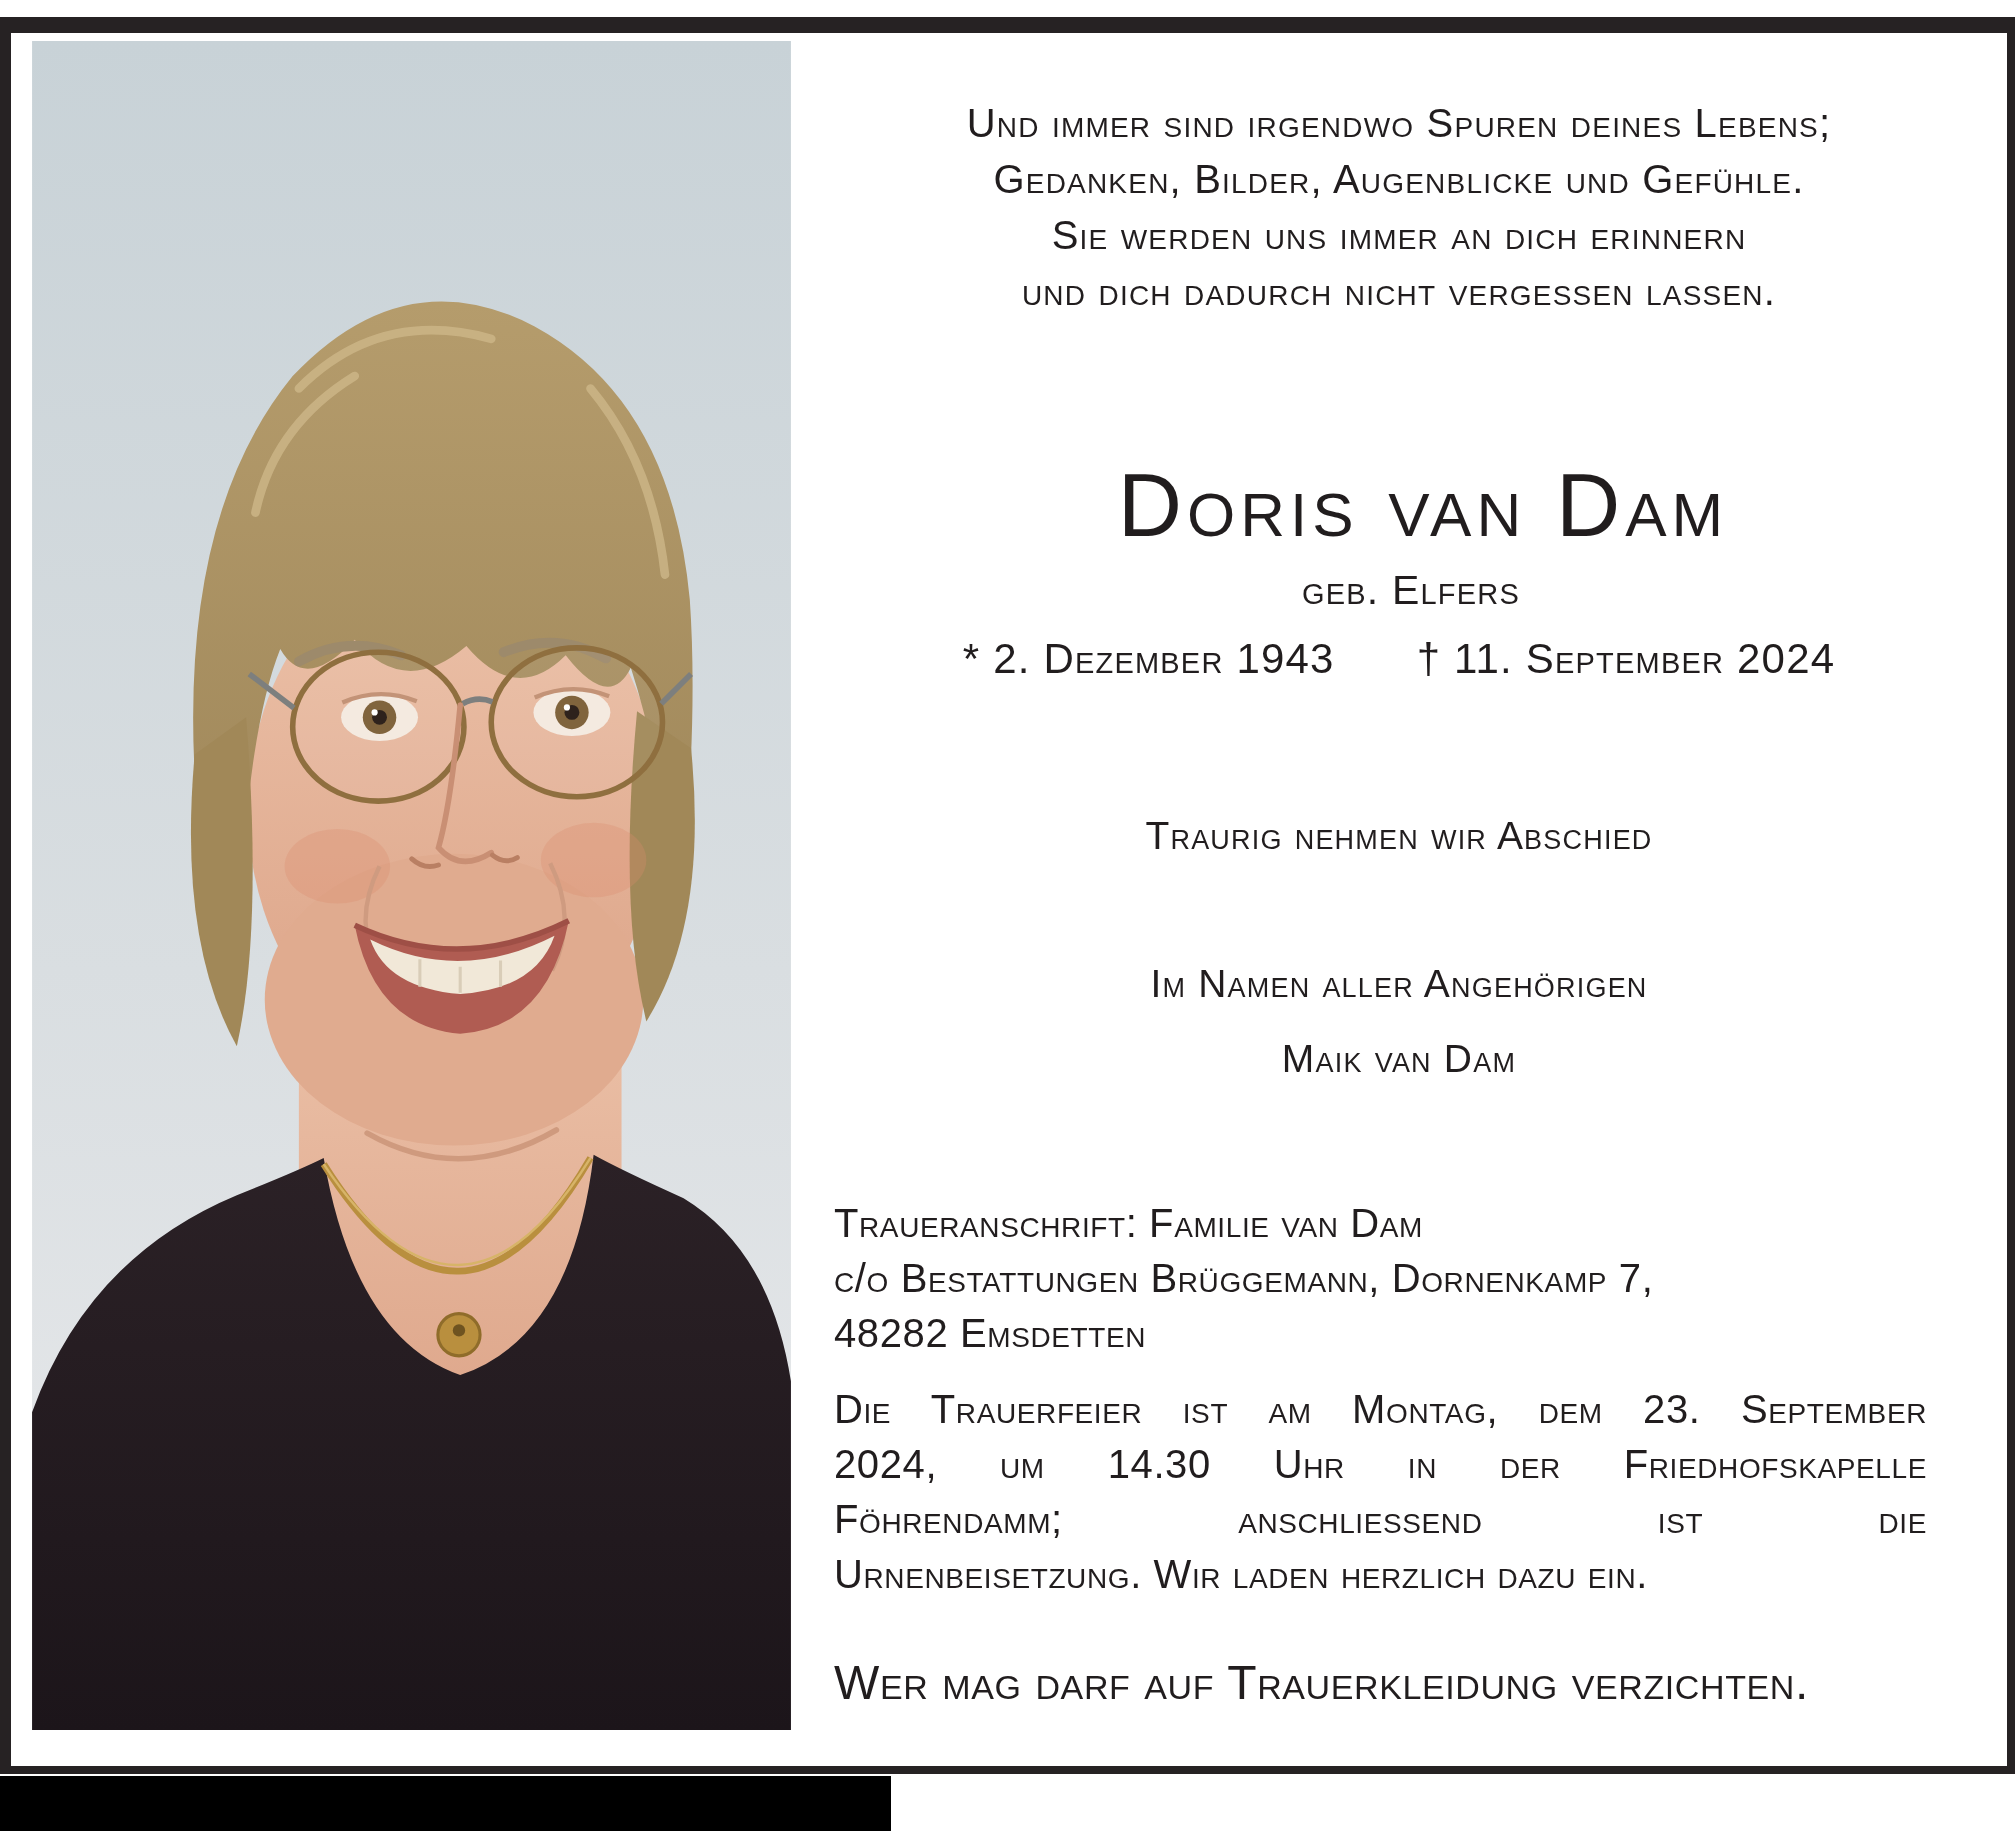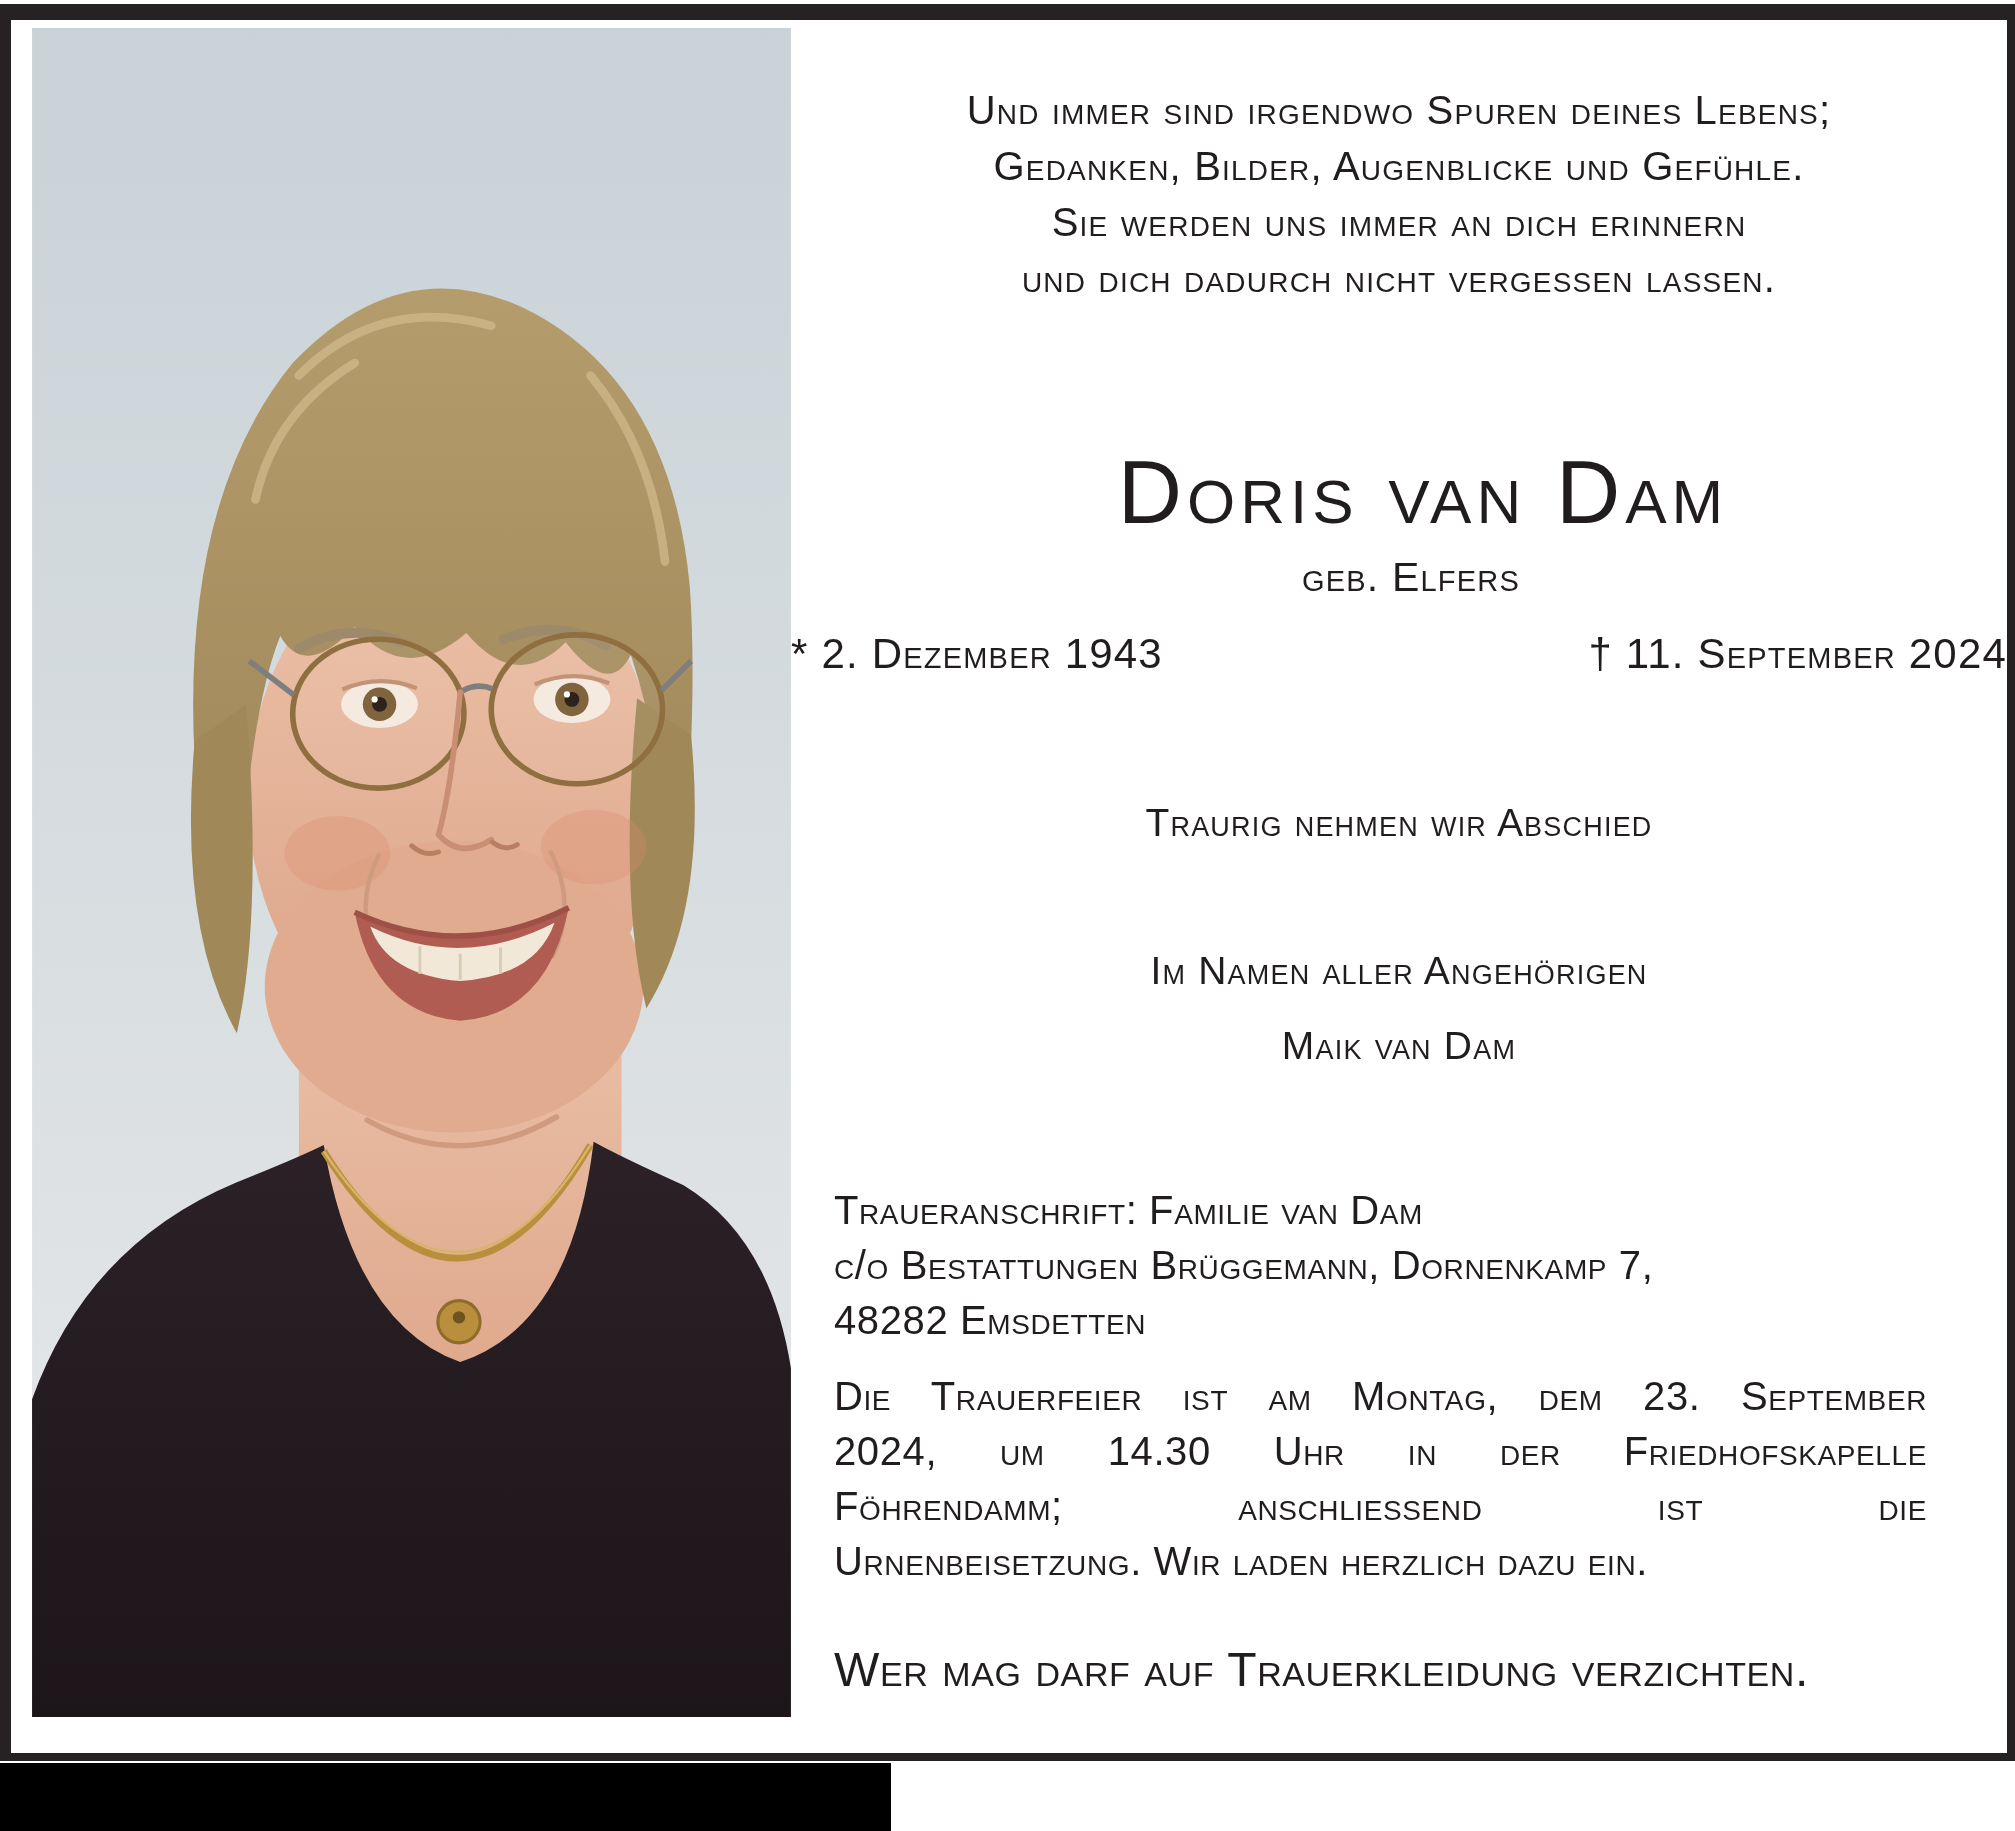--- a/index.html
+++ b/index.html
@@ -9,21 +9,21 @@
   }
   *{margin:0;padding:0;box-sizing:border-box;}
   html,body{background:#ffffff;}
   body{
     width:2015px;height:1831px;
     position:relative;
     font-family:"Liberation Sans","DejaVu Sans",sans-serif;
     color:var(--text-color);
     overflow:hidden;
   }
-  .page{position:absolute;left:0;top:4px;width:2015px;height:1738px;background:#fca5a5;}
+  .page{position:absolute;left:0;top:17px;width:2015px;height:1738px;background:#fca5a5;}
 
   
   .card-frame{
     position:absolute;left:0;top:0;width:2015px;height:1757px;
     background:#ffffff;
     border-style:solid;border-color:var(--border-color);
     border-width:16px 8.7px 8px 11px;
   }
 
   
@@ -44,21 +44,21 @@
     text-align:center;white-space:nowrap;
   }
   .leftcol{
     position:absolute;left:834px;width:1093px;
     text-align:left;
   }
   .poem{top:78px;font-size:40px;line-height:56px;letter-spacing:1.2px;}
   .name{top:437px;font-size:89px;font-weight:400;letter-spacing:5px;margin-left:24px;}
   .birthname{top:550px;font-size:41px;letter-spacing:1.2px;padding-left:24px;}
   .dates{top:618px;font-size:42px;letter-spacing:1.2px;
-         display:flex;justify-content:space-between;gap:82px;left:791px;width:1216px;position:absolute;margin-top:8px;}
+         display:flex;justify-content:center;gap:82px;left:791px;width:1216px;position:absolute;}
   .farewell{top:797px;font-size:39px;letter-spacing:1.2px;}
   .in-name{top:945px;font-size:39px;letter-spacing:1.2px;text-align:center;}
   .mourner{top:1020px;font-size:39px;letter-spacing:1.2px;}
   .address{top:1179px;font-size:40px;line-height:55px;letter-spacing:0.6px;}
   .ceremony{top:1365px;font-size:40px;line-height:55px;letter-spacing:0.6px;}
   .ceremony .jline{text-align:justify;text-align-last:justify;}
   .ceremony .jline-last{text-align:left;text-align-last:left;}
   .dress-note{top:1638px;font-size:48px;letter-spacing:0.6px;white-space:nowrap;}
 
   

